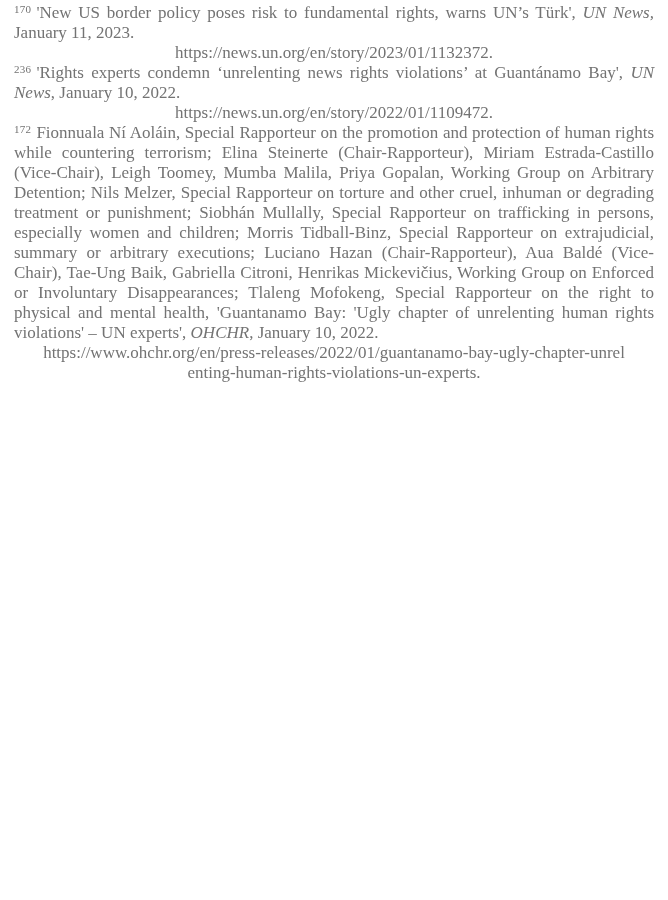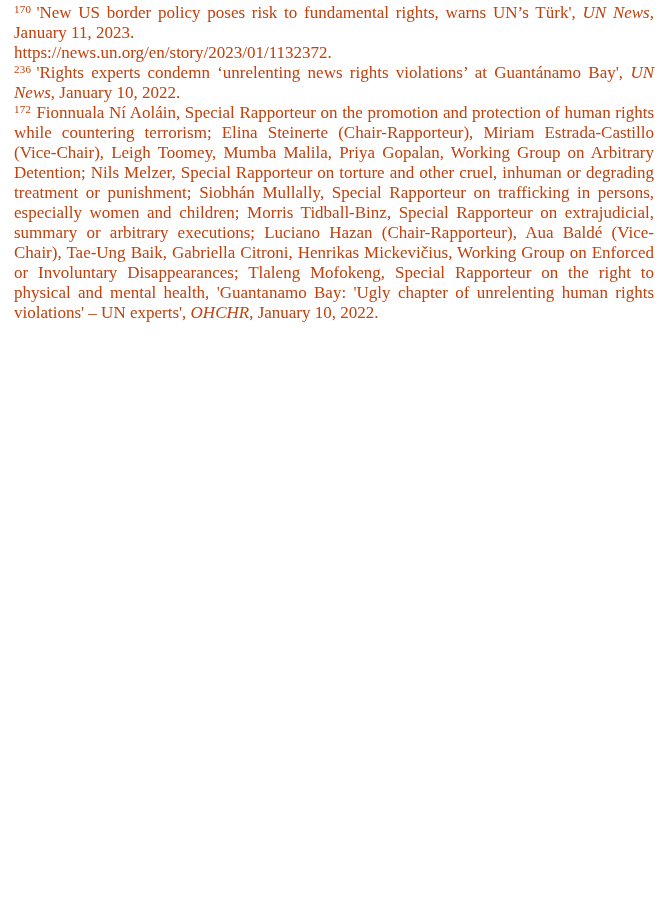--- a/index.html
+++ b/index.html
@@ -31,40 +31,47 @@
     position: relative;
     top: -0.45em;
     margin-right: 5px;
     letter-spacing: 0.3px;
   }
   .italic {
     font-style: italic;
   }
   .fn-url {
     margin: 0;
-    text-align: left;
+    text-align: center;
   }
   .fn-url .url-line {
     display: block;
     word-break: break-all;
   }
 </style>
 </head>
 <body>
 
-<div class="page" style="background: rgb(255, 255, 255); color: #c2410c;">
+<div class="page" style="background: rgb(255, 255, 255); color: #737373;">
 
   <div class="footnote">
     <p class="fn-text"><span class="fn-num">170</span><span>'New US border policy poses risk to fundamental rights, warns UN’s Türk', </span><span class="italic">UN News,</span><span> January 11, 2023.</span></p>
     <p class="fn-url">
         <span class="url-line">https://news.un.org/en/story/2023/01/1132372.</span>
       </p>
   </div>
 
   <div class="footnote">
     <p class="fn-text"><span class="fn-num">236</span><span>'Rights experts condemn ‘unrelenting news rights violations’ at Guantánamo Bay', </span><span class="italic">UN News</span><span>, January 10, 2022.</span></p>
+    <p class="fn-url">
+        <span class="url-line">https://news.un.org/en/story/2022/01/1109472.</span>
+      </p>
   </div>
 
   <div class="footnote">
     <p class="fn-text"><span class="fn-num">172</span><span>Fionnuala Ní Aoláin, Special Rapporteur on the promotion and protection of human rights while countering terrorism; Elina Steinerte (Chair-Rapporteur), Miriam Estrada-Castillo (Vice-Chair), Leigh Toomey, Mumba Malila, Priya Gopalan, Working Group on Arbitrary Detention; Nils Melzer, Special Rapporteur on torture and other cruel, inhuman or degrading treatment or punishment; Siobhán Mullally, Special Rapporteur on trafficking in persons, especially women and children; Morris Tidball-Binz, Special Rapporteur on extrajudicial, summary or arbitrary executions; Luciano Hazan (Chair-Rapporteur), Aua Baldé (Vice-Chair), Tae-Ung Baik, Gabriella Citroni, Henrikas Mickevičius, Working Group on Enforced or Involuntary Disappearances; Tlaleng Mofokeng, Special Rapporteur on the right to physical and mental health, 'Guantanamo Bay: 'Ugly chapter of unrelenting human rights violations' – UN experts', </span><span class="italic">OHCHR</span><span>, January 10, 2022.</span></p>
+    <p class="fn-url">
+        <span class="url-line">https://www.ohchr.org/en/press-releases/2022/01/guantanamo-bay-ugly-chapter-unrel</span>
+        <span class="url-line">enting-human-rights-violations-un-experts.</span>
+      </p>
   </div>
 
 </div>
 
 </body></html>

